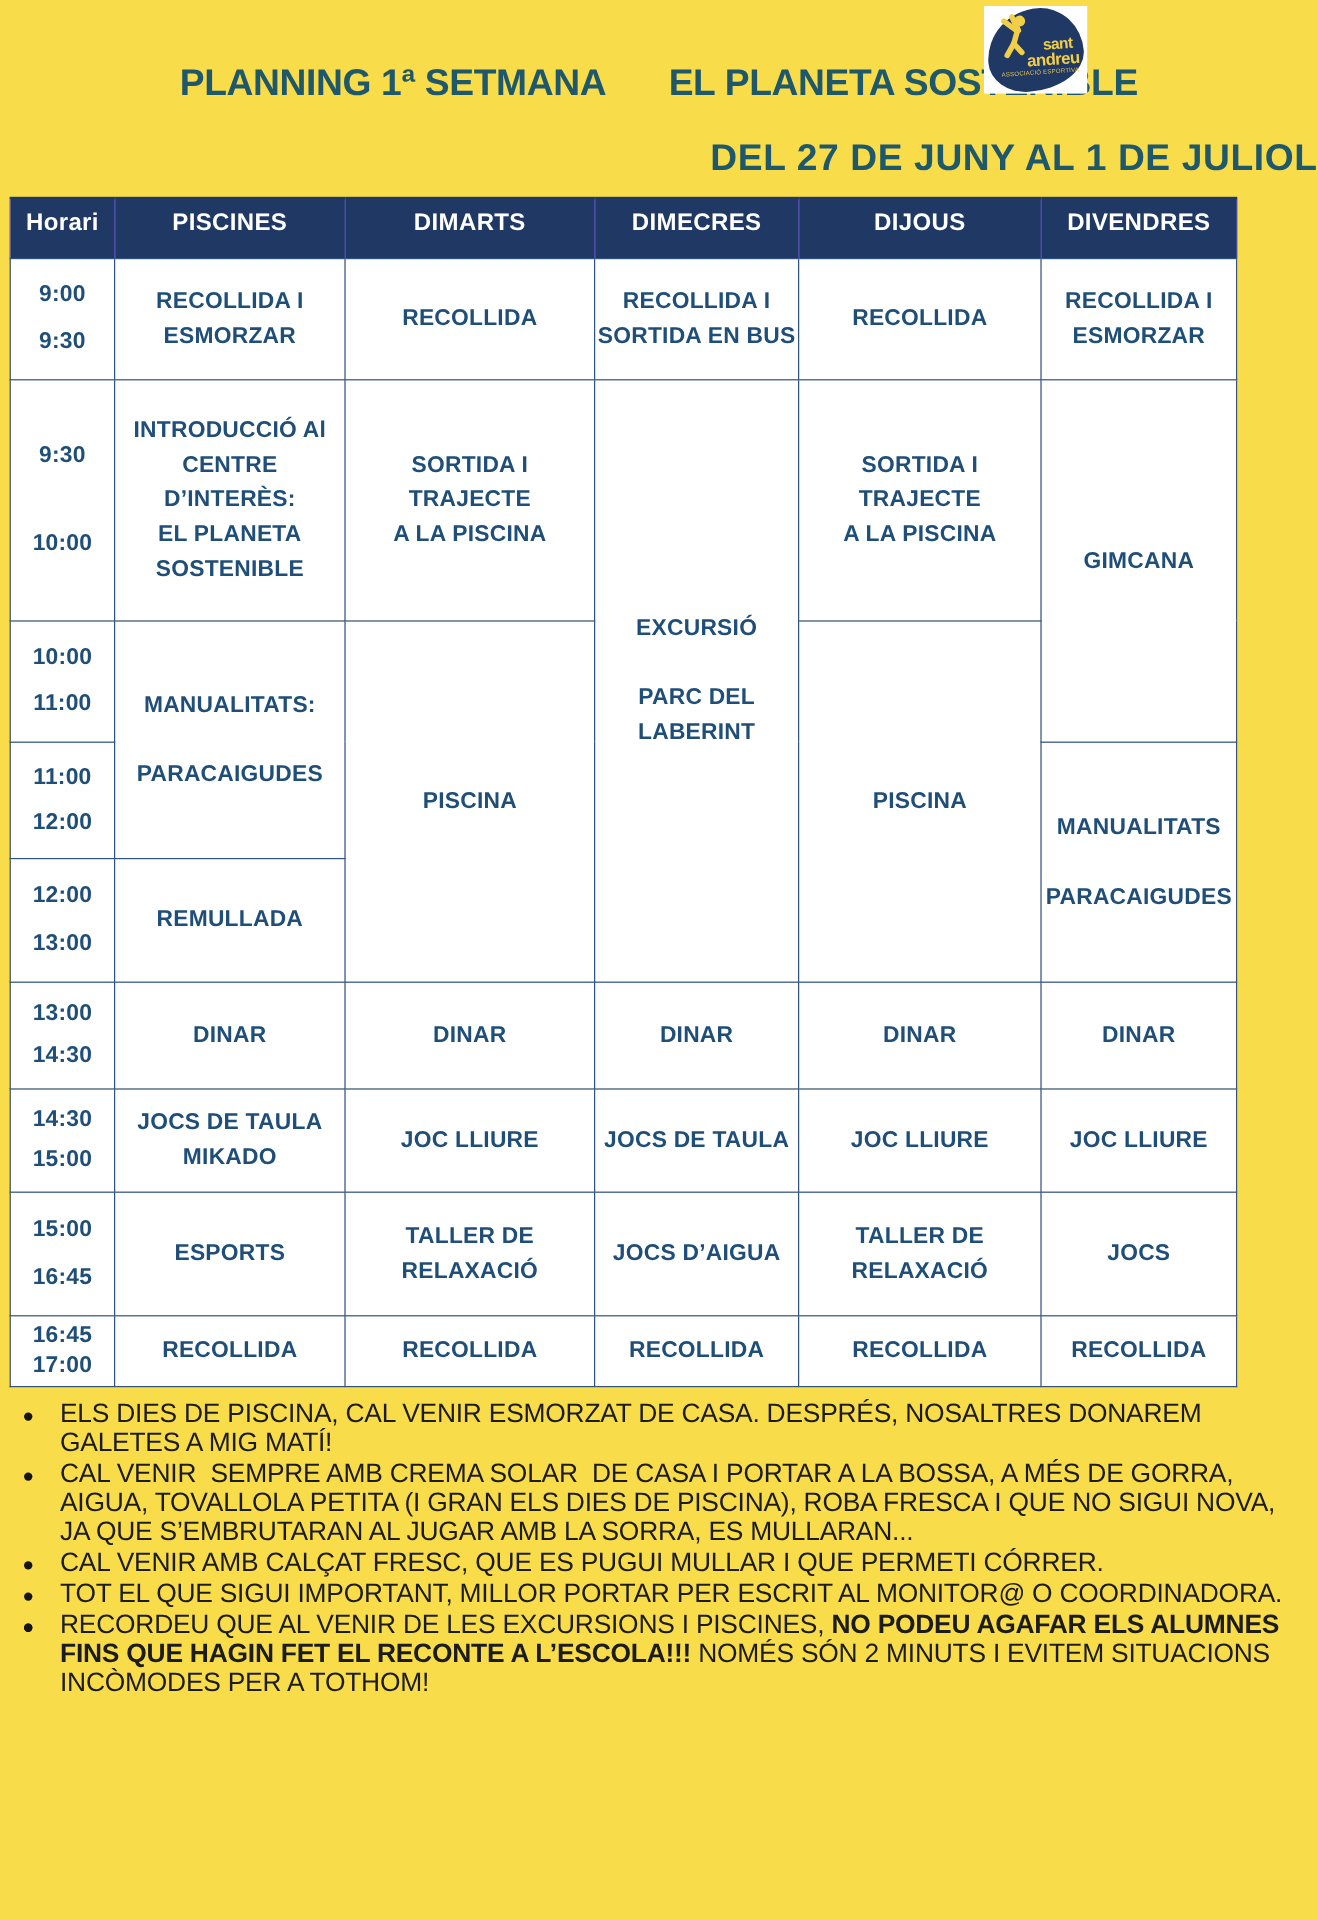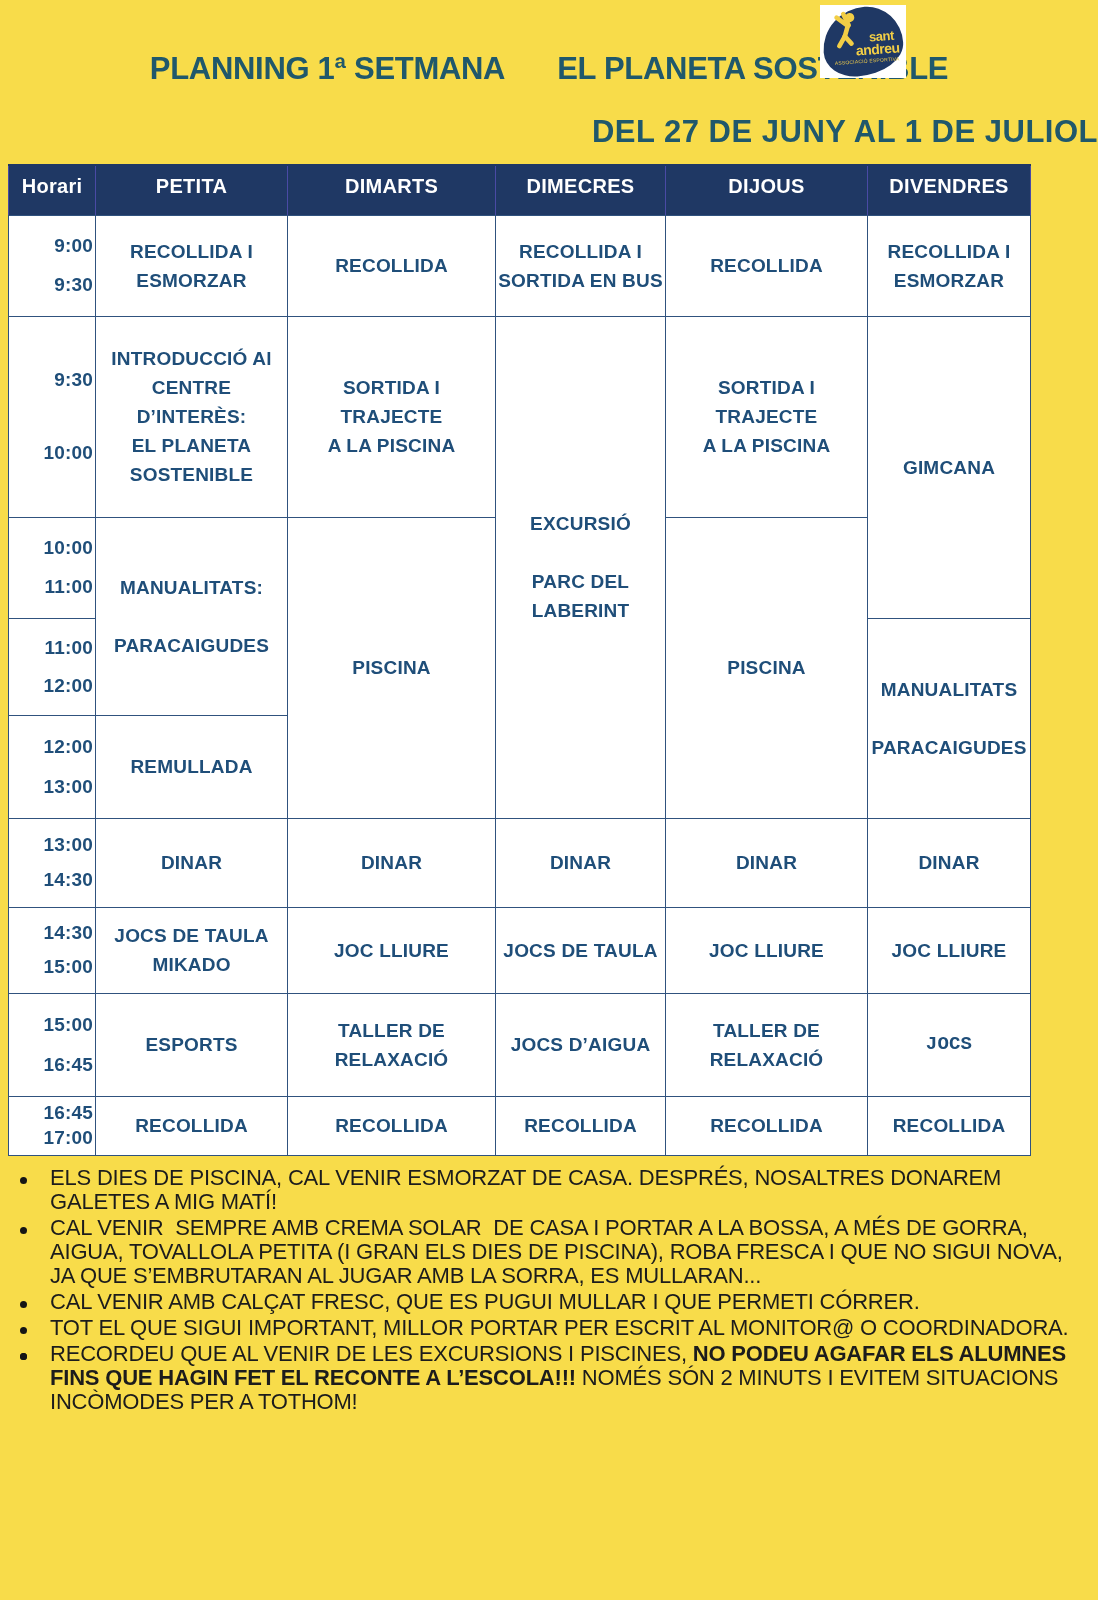--- a/index.html
+++ b/index.html
@@ -82,26 +82,26 @@
     border-bottom:1px solid var(--table-border, #30527E);
   }
   table.planning td {
     background:#ffffff;
     border:1px solid var(--table-border, #30527E);
     color: var(--cell-text, #1F4E79);
     font-weight:700; font-size:19px; letter-spacing:0.2px;
     text-align:center; vertical-align:middle;
     padding:2px;
   }
-  td.vtop { vertical-align:top; padding-top:10px;font-family:Liberation Mono, monospace; }
+  td.vtop { vertical-align:top; padding-top:10px; }
   .ct { white-space:pre-line; line-height:29px; }
   td.time { padding:0; }
   .time-wrap {
     display:flex; flex-direction:column;
-    justify-content:space-evenly; align-items:flex-end;
+    justify-content:space-evenly; align-items:center;
     font-size:19px;
   }
   .tw-r1{height:96px} .tw-r2{height:196px} .tw-r3{height:96px}
   .tw-r4{height:92px} .tw-r5{height:98px} .tw-r6{height:84px}
   .tw-r7{height:81px} .tw-r8{height:98px} .tw-r9{height:54px}
   tr.r1{height:100px} tr.r2{height:200px} tr.r3{height:100px}
   tr.r4{height:96px}  tr.r5{height:102px} tr.r6{height:88px}
   tr.r7{height:85px}  tr.r8{height:102px} tr.r9{height:58px}
 
   
@@ -154,21 +154,21 @@
     <col style="width:87px">
       <col style="width:192px">
       <col style="width:208px">
     <col style="width:170px">
       <col style="width:202px">
       <col style="width:163px">
   </colgroup>
   <thead>
     <tr>
       <th>Horari</th>
-      <th>PETITA</th>
+      <th>PISCINES</th>
       <th>DIMARTS</th>
       <th>DIMECRES</th>
       <th>DIJOUS</th>
       <th>DIVENDRES</th>
     </tr>
   </thead>
   <tbody>
     <tr class="r1">
       <td class="time">
           <div class="time-wrap tw-r1">

